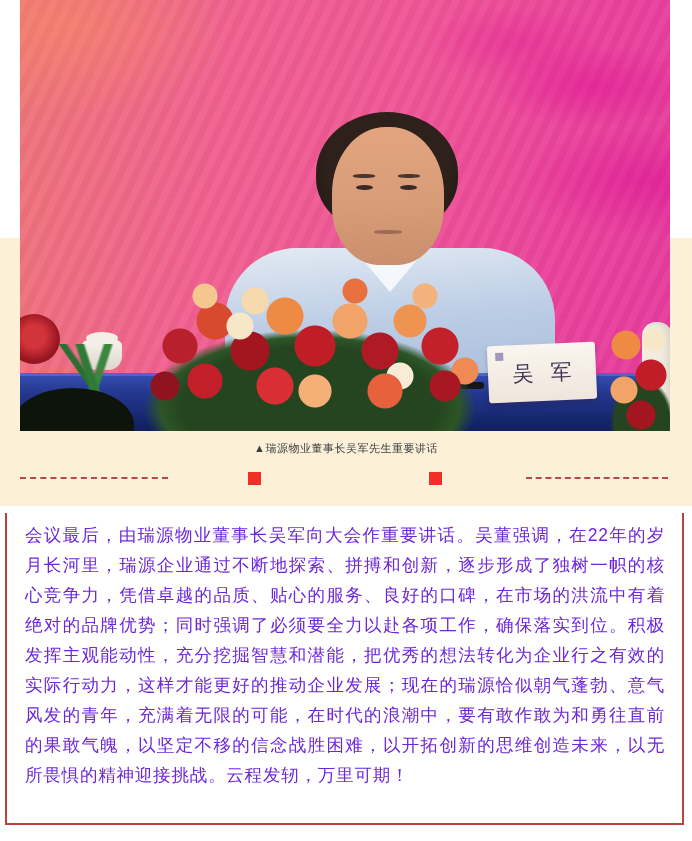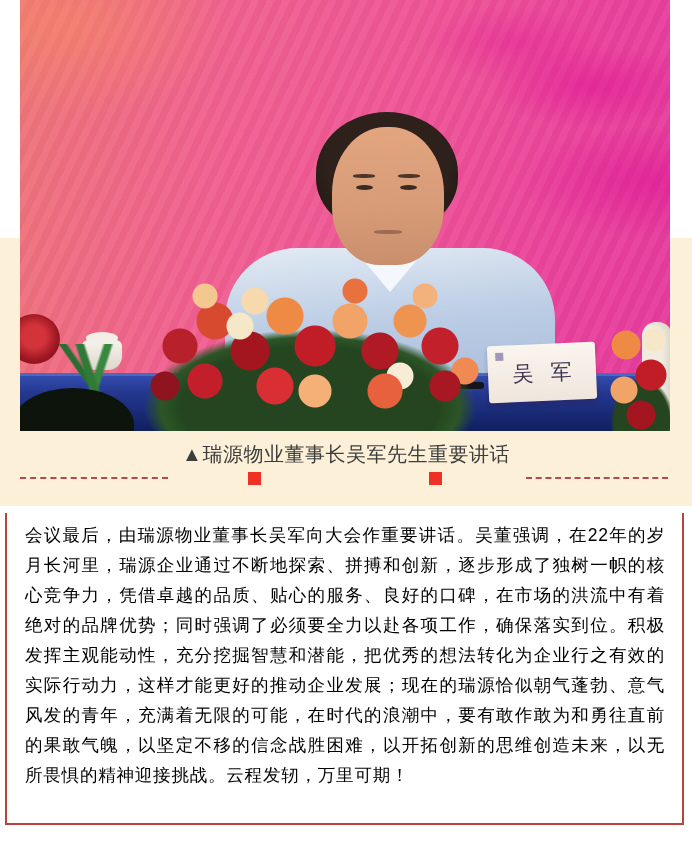--- a/index.html
+++ b/index.html
@@ -141,41 +141,41 @@
     box-shadow:0 3px 4px rgba(60,20,40,.25);
   }
   .nameplate-text{
     font-size:21px;color:#3f3550;letter-spacing:6px;padding-left:6px;
     font-family:"Liberation Serif",serif;
   }
   .plate-logo{position:absolute;left:8px;top:7px;width:8px;height:8px;background:#8a7fae;opacity:.8;}
   
   .caption{
     position:absolute;left:0;top:441px;width:692px;
-    text-align:center;font-size:20px;color:#3d3d3d;letter-spacing:.5px;
+    text-align:center;font-size:11px;color:#3d3d3d;letter-spacing:.5px;
   }
   
   .divider{position:absolute;left:0;top:471px;width:692px;height:16px;}
   .dash{position:absolute;top:6px;border-top:2px dashed var(--dash-red);}
   .dash.left{left:20px;width:148px;}
   .dash.right{left:526px;width:142px;}
   .sq{position:absolute;top:1px;width:13px;height:13px;background:var(--accent-red);}
   .sq.one{left:248px;}
   .sq.two{left:429px;}
   
   .article-box{
     position:absolute;left:5px;top:513px;width:679px;height:312px;
     border-left:2px solid var(--border-red);
     border-right:2px solid var(--border-red);
     border-bottom:2px solid var(--border-red);
     background:#ffffff;
     padding:7px 17px 0 18px;
   }
   .article-text{
-    font-size:17.5px;line-height:30px;color:#000000;
+    font-size:17.5px;line-height:30px;color:#6d28d9;
     text-align:justify;letter-spacing:.8px;
     font-family:"Liberation Sans",sans-serif;
   }
 </style>
 </head>
 <body>
 
 <div class="cream-panel"></div>
 
 <div class="photo">

